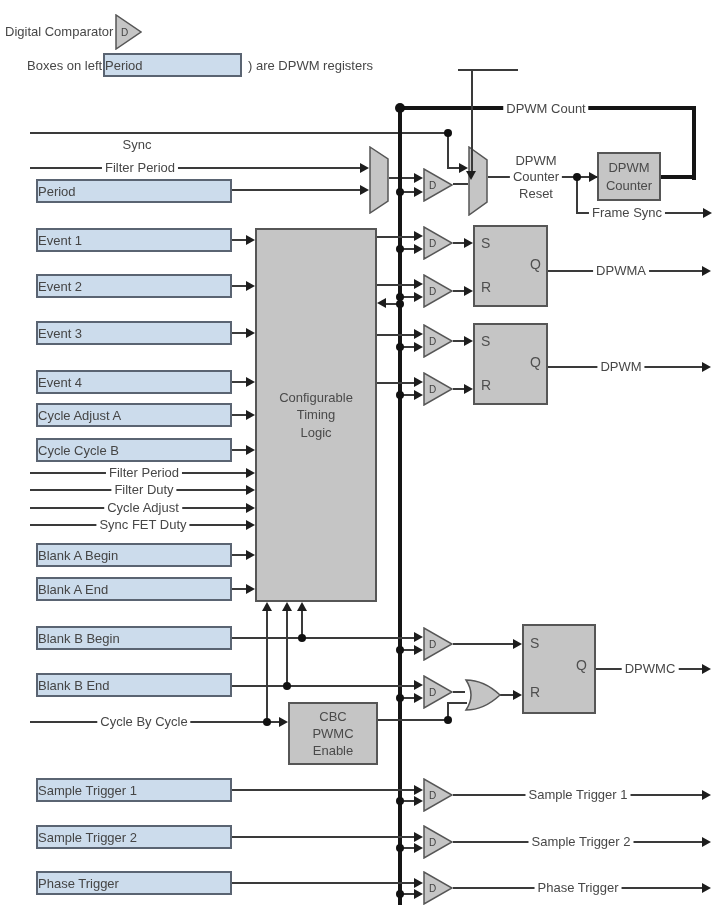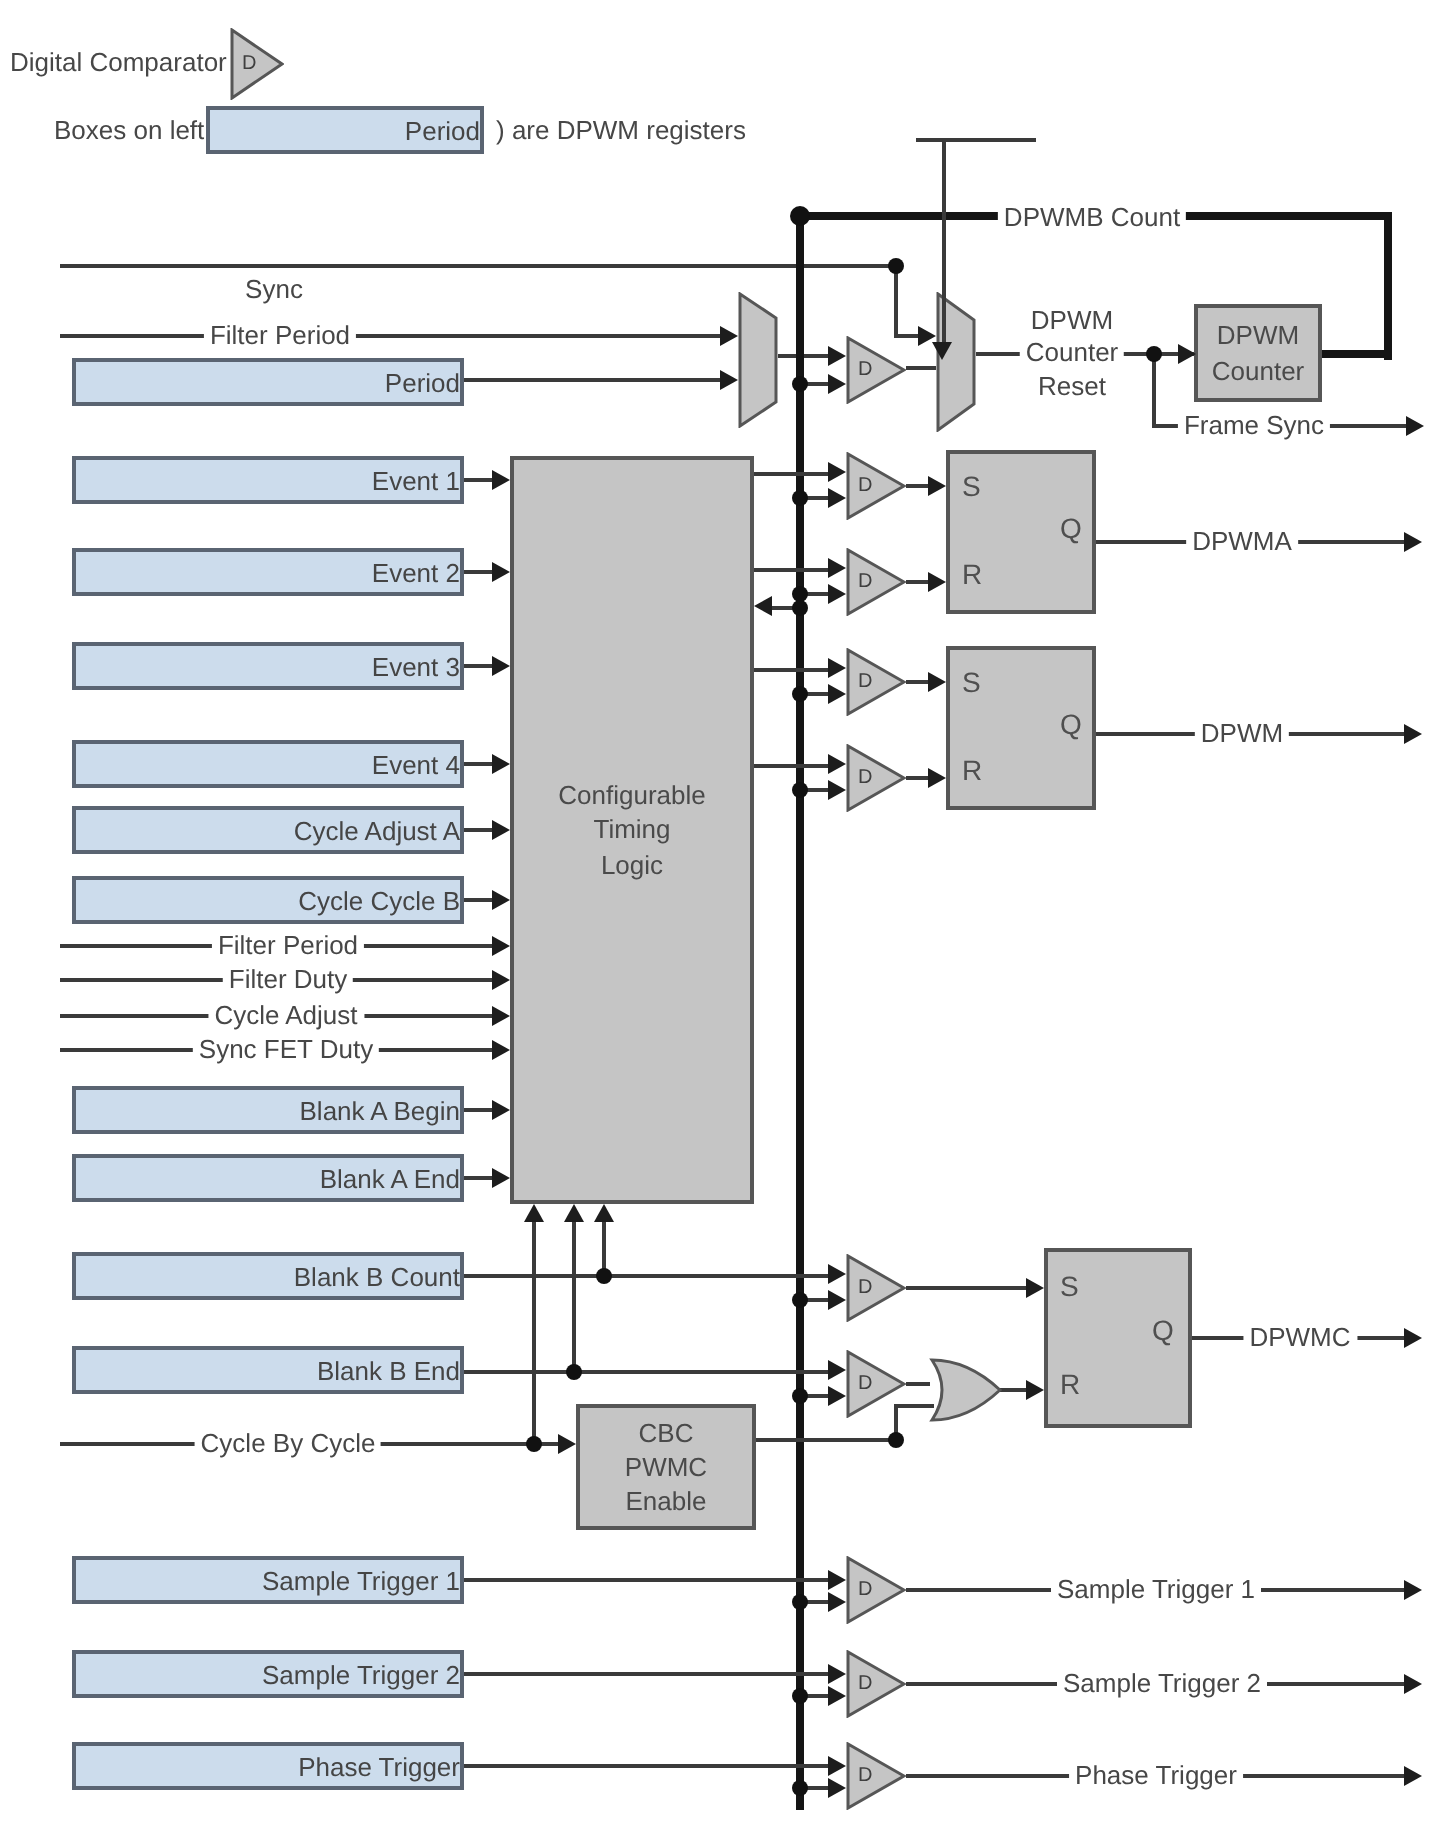--- a/index.html
+++ b/index.html
@@ -11,21 +11,21 @@
   .h{height:2px;background:#3a3a3a;}
   .v{width:2px;background:#3a3a3a;}
   .H{height:4px;background:#151515;}
   .V{width:4px;background:#151515;}
   .ar{width:0;height:0;border-top:5px solid transparent;border-bottom:5px solid transparent;border-left:9px solid #1d1d1d;}
   .al{width:0;height:0;border-top:5px solid transparent;border-bottom:5px solid transparent;border-right:9px solid #1d1d1d;}
   .au{width:0;height:0;border-left:5px solid transparent;border-right:5px solid transparent;border-bottom:9px solid #1d1d1d;}
   .ad{width:0;height:0;border-left:5px solid transparent;border-right:5px solid transparent;border-top:9px solid #1d1d1d;}
   .dt{width:8px;height:8px;border-radius:50%;background:#111;}
   .reg{position:absolute;left:36px;width:196px;height:24px;background:#ccdcec;border:2px solid #5a6472;
-       display:flex;align-items:center;justify-content:flex-end;font-size:13px;color:#454545;}
+       display:flex;align-items:center;justify-content:flex-start;font-size:13px;color:#454545;}
   .blk{position:absolute;background:#c5c5c5;border:2px solid #565656;color:#4a4a4a;
        display:flex;flex-direction:column;align-items:center;justify-content:center;
        font-size:13px;line-height:1.32;text-align:center;}
   .latch{position:absolute;background:#c5c5c5;border:2px solid #565656;}
   .latch span{position:absolute;font-size:14px;color:#4f4f4f;}
   .comp{position:absolute;width:30px;height:34px;}
   .comp span{position:absolute;left:6px;top:50%;transform:translateY(-50%);font-size:10px;color:#3f3f3f;}
   .lbl{position:absolute;transform:translate(-50%,-50%);background:#fff;padding:0 3px;
        font-size:13px;color:#474747;white-space:nowrap;line-height:1.1;}
   .lbl3{position:absolute;transform:translate(-50%,-50%);background:#fff;padding:0 3px;
@@ -245,21 +245,21 @@
   <div class="reg" style="top:438px">
       <span>Cycle Cycle B</span>
     </div>
   <div class="reg" style="top:543px">
       <span>Blank A Begin</span>
     </div>
   <div class="reg" style="top:577px">
       <span>Blank A End</span>
     </div>
   <div class="reg" style="top:626px">
-      <span>Blank B Count</span>
+      <span>Blank B Begin</span>
     </div>
   <div class="reg" style="top:673px">
       <span>Blank B End</span>
     </div>
   <div class="reg" style="top:778px">
       <span>Sample Trigger 1</span>
     </div>
   <div class="reg" style="top:825px">
       <span>Sample Trigger 2</span>
     </div>
@@ -367,21 +367,21 @@
     <i class="dt" style="left:396px;top:890px"></i>
   </div>
 
   <span class="lbl" style="left:137px;top:145px">Sync</span>
   <span class="lbl" style="left:140px;top:168px">Filter Period</span>
   <span class="lbl" style="left:144px;top:473px">Filter Period</span>
   <span class="lbl" style="left:144px;top:490px">Filter Duty</span>
   <span class="lbl" style="left:143px;top:508px">Cycle Adjust</span>
   <span class="lbl" style="left:143px;top:525px">Sync FET Duty</span>
   <span class="lbl" style="left:144px;top:722px">Cycle By Cycle</span>
-  <span class="lbl" style="left:546px;top:109px">DPWMB Count</span>
+  <span class="lbl" style="left:546px;top:109px">DPWM Count</span>
   <div class="lbl3" style="left:536px;top:177px">
     <div>DPWM</div>
     <div>Counter</div>
     <div>Reset</div>
   </div>
   <span class="lbl" style="left:627px;top:213px">Frame Sync</span>
   <span class="lbl" style="left:621px;top:271px">DPWMA</span>
   <span class="lbl" style="left:621px;top:367px">DPWM</span>
   <span class="lbl" style="left:650px;top:669px">DPWMC</span>
   <span class="lbl" style="left:578px;top:795px">Sample Trigger 1</span>

